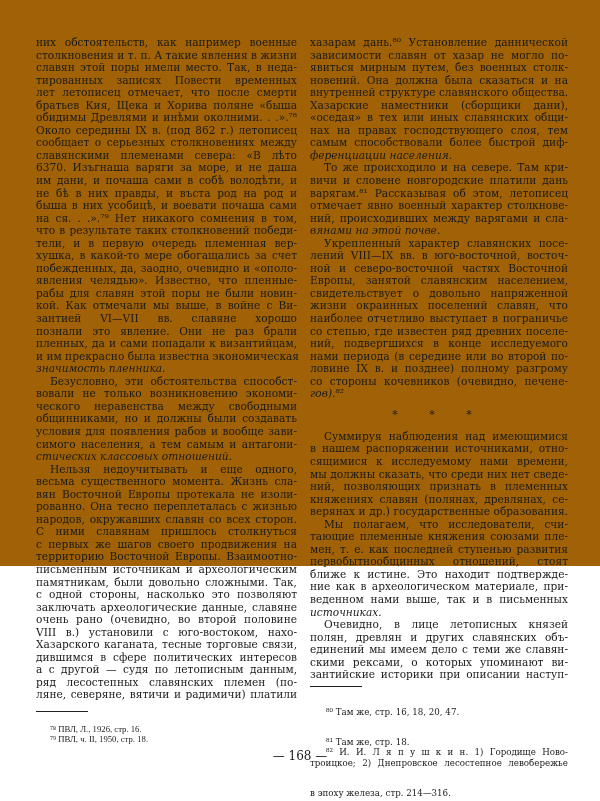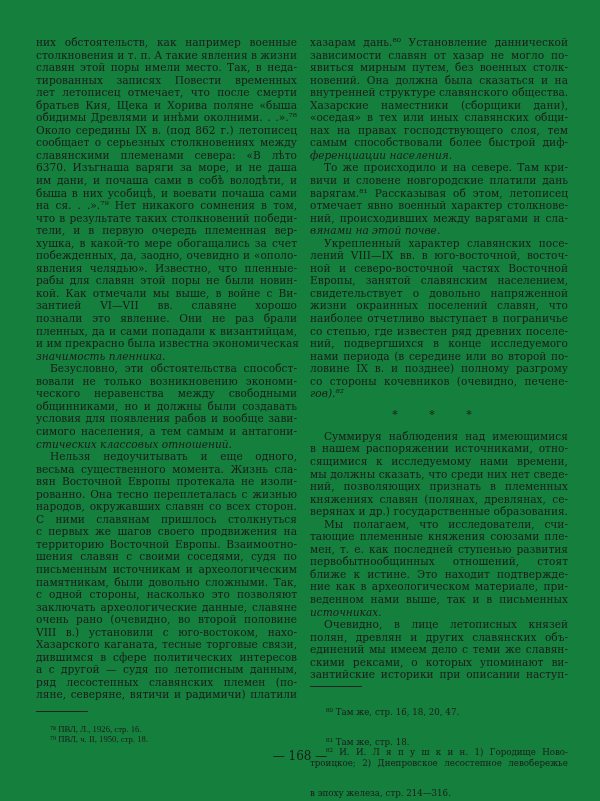--- a/index.html
+++ b/index.html
@@ -1,18 +1,18 @@
 <!DOCTYPE html>
 <html><head>
 <meta charset="utf-8">
 <style>
   html, body { margin: 0; padding: 0; background: #ffffff; }
   body { width: 600px; height: 801px; position: relative; overflow: hidden;
          font-family: "DejaVu Serif", "Liberation Serif", serif; color: #1a1a1a; }
-  .page { position: absolute; left: 0; top: 0; width: 600px; height: 801px; background: #15803d; }
+  .page { position: absolute; left: 0; top: 0; width: 600px; height: 566px; background: #a16207; }
   .col { position: absolute; top: 36px; }
   .col-left { left: 36px; width: 261px; }
   .col-right { left: 310px; width: 258px; }
   .line { display: block; height: 12.55px; line-height: 12.55px; font-size: 10.6px;
           white-space: nowrap; text-align: justify; text-align-last: justify;
           letter-spacing: 0px; }
   .line.last { text-align-last: left; font-style: italic; }
   .line.indent { padding-left: 14px; }
   .stars { height: 30px; line-height: 30px; text-align: center; font-size: 11px; letter-spacing: 14px; }
   .rule { width: 52px; border-top: 1px solid #222; margin: 9px 0 9px 0; }
@@ -37,20 +37,21 @@
         <span class="line">славян этой поры имели место. Так, в неда-</span>
         <span class="line">тированных записях Повести временных</span>
         <span class="line">лет летописец отмечает, что после смерти</span>
         <span class="line">братьев Кия, Щека и Хорива поляне «быша</span>
         <span class="line">обидимы Древлями и инѣми околними. . .».⁷⁸</span>
         <span class="line">Около середины IX в. (под 862 г.) летописец</span>
         <span class="line">сообщает о серьезных столкновениях между</span>
         <span class="line">славянскими племенами севера: «В лѣто</span>
         <span class="line">6370. Изъгнаша варяги за море, и не даша</span>
         <span class="line">им дани, и почаша сами в собѣ володѣти, и</span>
+        <span class="line">не бѣ в них правды, и въста род на род и</span>
         <span class="line">быша в них усобицѣ, и воевати почаша сами</span>
         <span class="line">на ся. . .».⁷⁹ Нет никакого сомнения в том,</span>
         <span class="line">что в результате таких столкновений победи-</span>
         <span class="line">тели, и в первую очередь племенная вер-</span>
         <span class="line">хушка, в какой-то мере обогащались за счет</span>
         <span class="line">побежденных, да, заодно, очевидно и «ополо-</span>
         <span class="line">явления челядью». Известно, что пленные-</span>
         <span class="line">рабы для славян этой поры не были новин-</span>
         <span class="line">кой. Как отмечали мы выше, в войне с Ви-</span>
         <span class="line">зантией VI—VII вв. славяне хорошо</span>
@@ -66,21 +67,20 @@
         <span class="line">симого населения, а тем самым и антагони-</span>
         <span class="line last">стических классовых отношений.</span>
         <span class="line indent">Нельзя недоучитывать и еще одного,</span>
         <span class="line">весьма существенного момента. Жизнь сла-</span>
         <span class="line">вян Восточной Европы протекала не изоли-</span>
         <span class="line">рованно. Она тесно переплеталась с жизнью</span>
         <span class="line">народов, окружавших славян со всех сторон.</span>
         <span class="line">С ними славянам пришлось столкнуться</span>
         <span class="line">с первых же шагов своего продвижения на</span>
         <span class="line">территорию Восточной Европы. Взаимоотно-</span>
-        <span class="line">шения славян с своими соседями, судя по</span>
         <span class="line">письменным источникам и археологическим</span>
         <span class="line">памятникам, были довольно сложными. Так,</span>
         <span class="line">с одной стороны, насколько это позволяют</span>
         <span class="line">заключать археологические данные, славяне</span>
         <span class="line">очень рано (очевидно, во второй половине</span>
         <span class="line">VIII в.) установили с юго-востоком, нахо-</span>
         <span class="line">Хазарского каганата, тесные торговые связи,</span>
         <span class="line">дившимся в сфере политических интересов</span>
         <span class="line">а с другой — судя по летописным данным,</span>
         <span class="line">ряд лесостепных славянских племен (по-</span>

